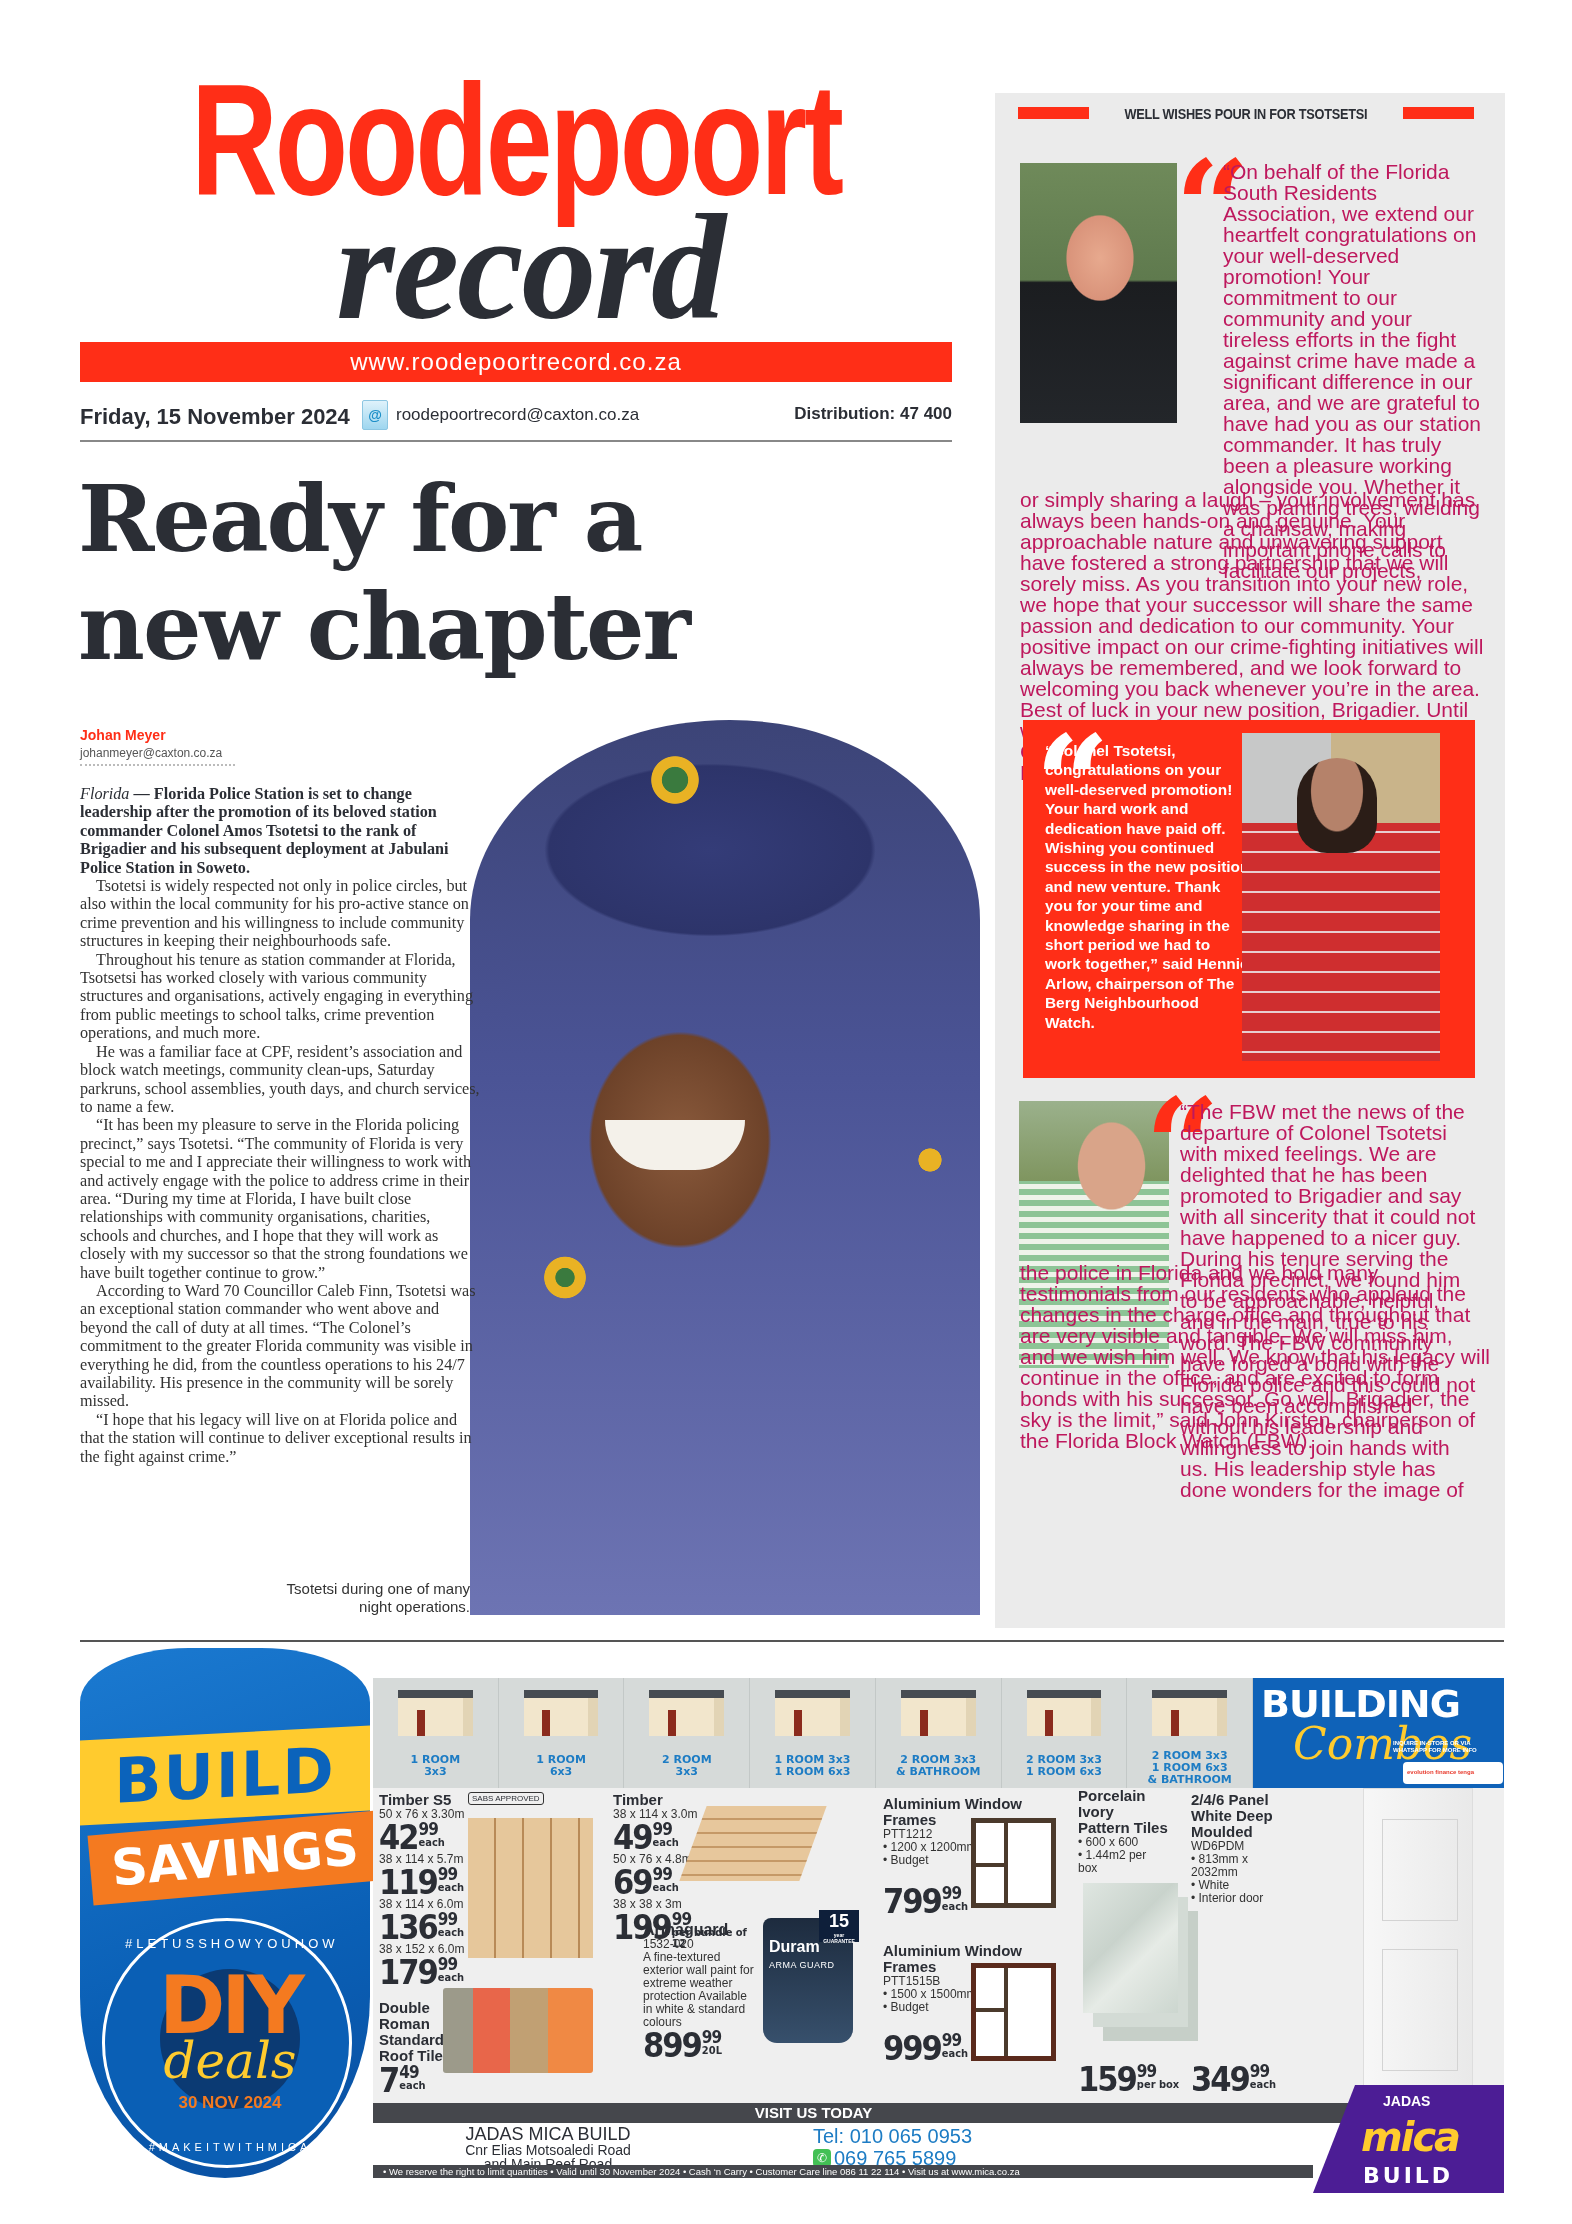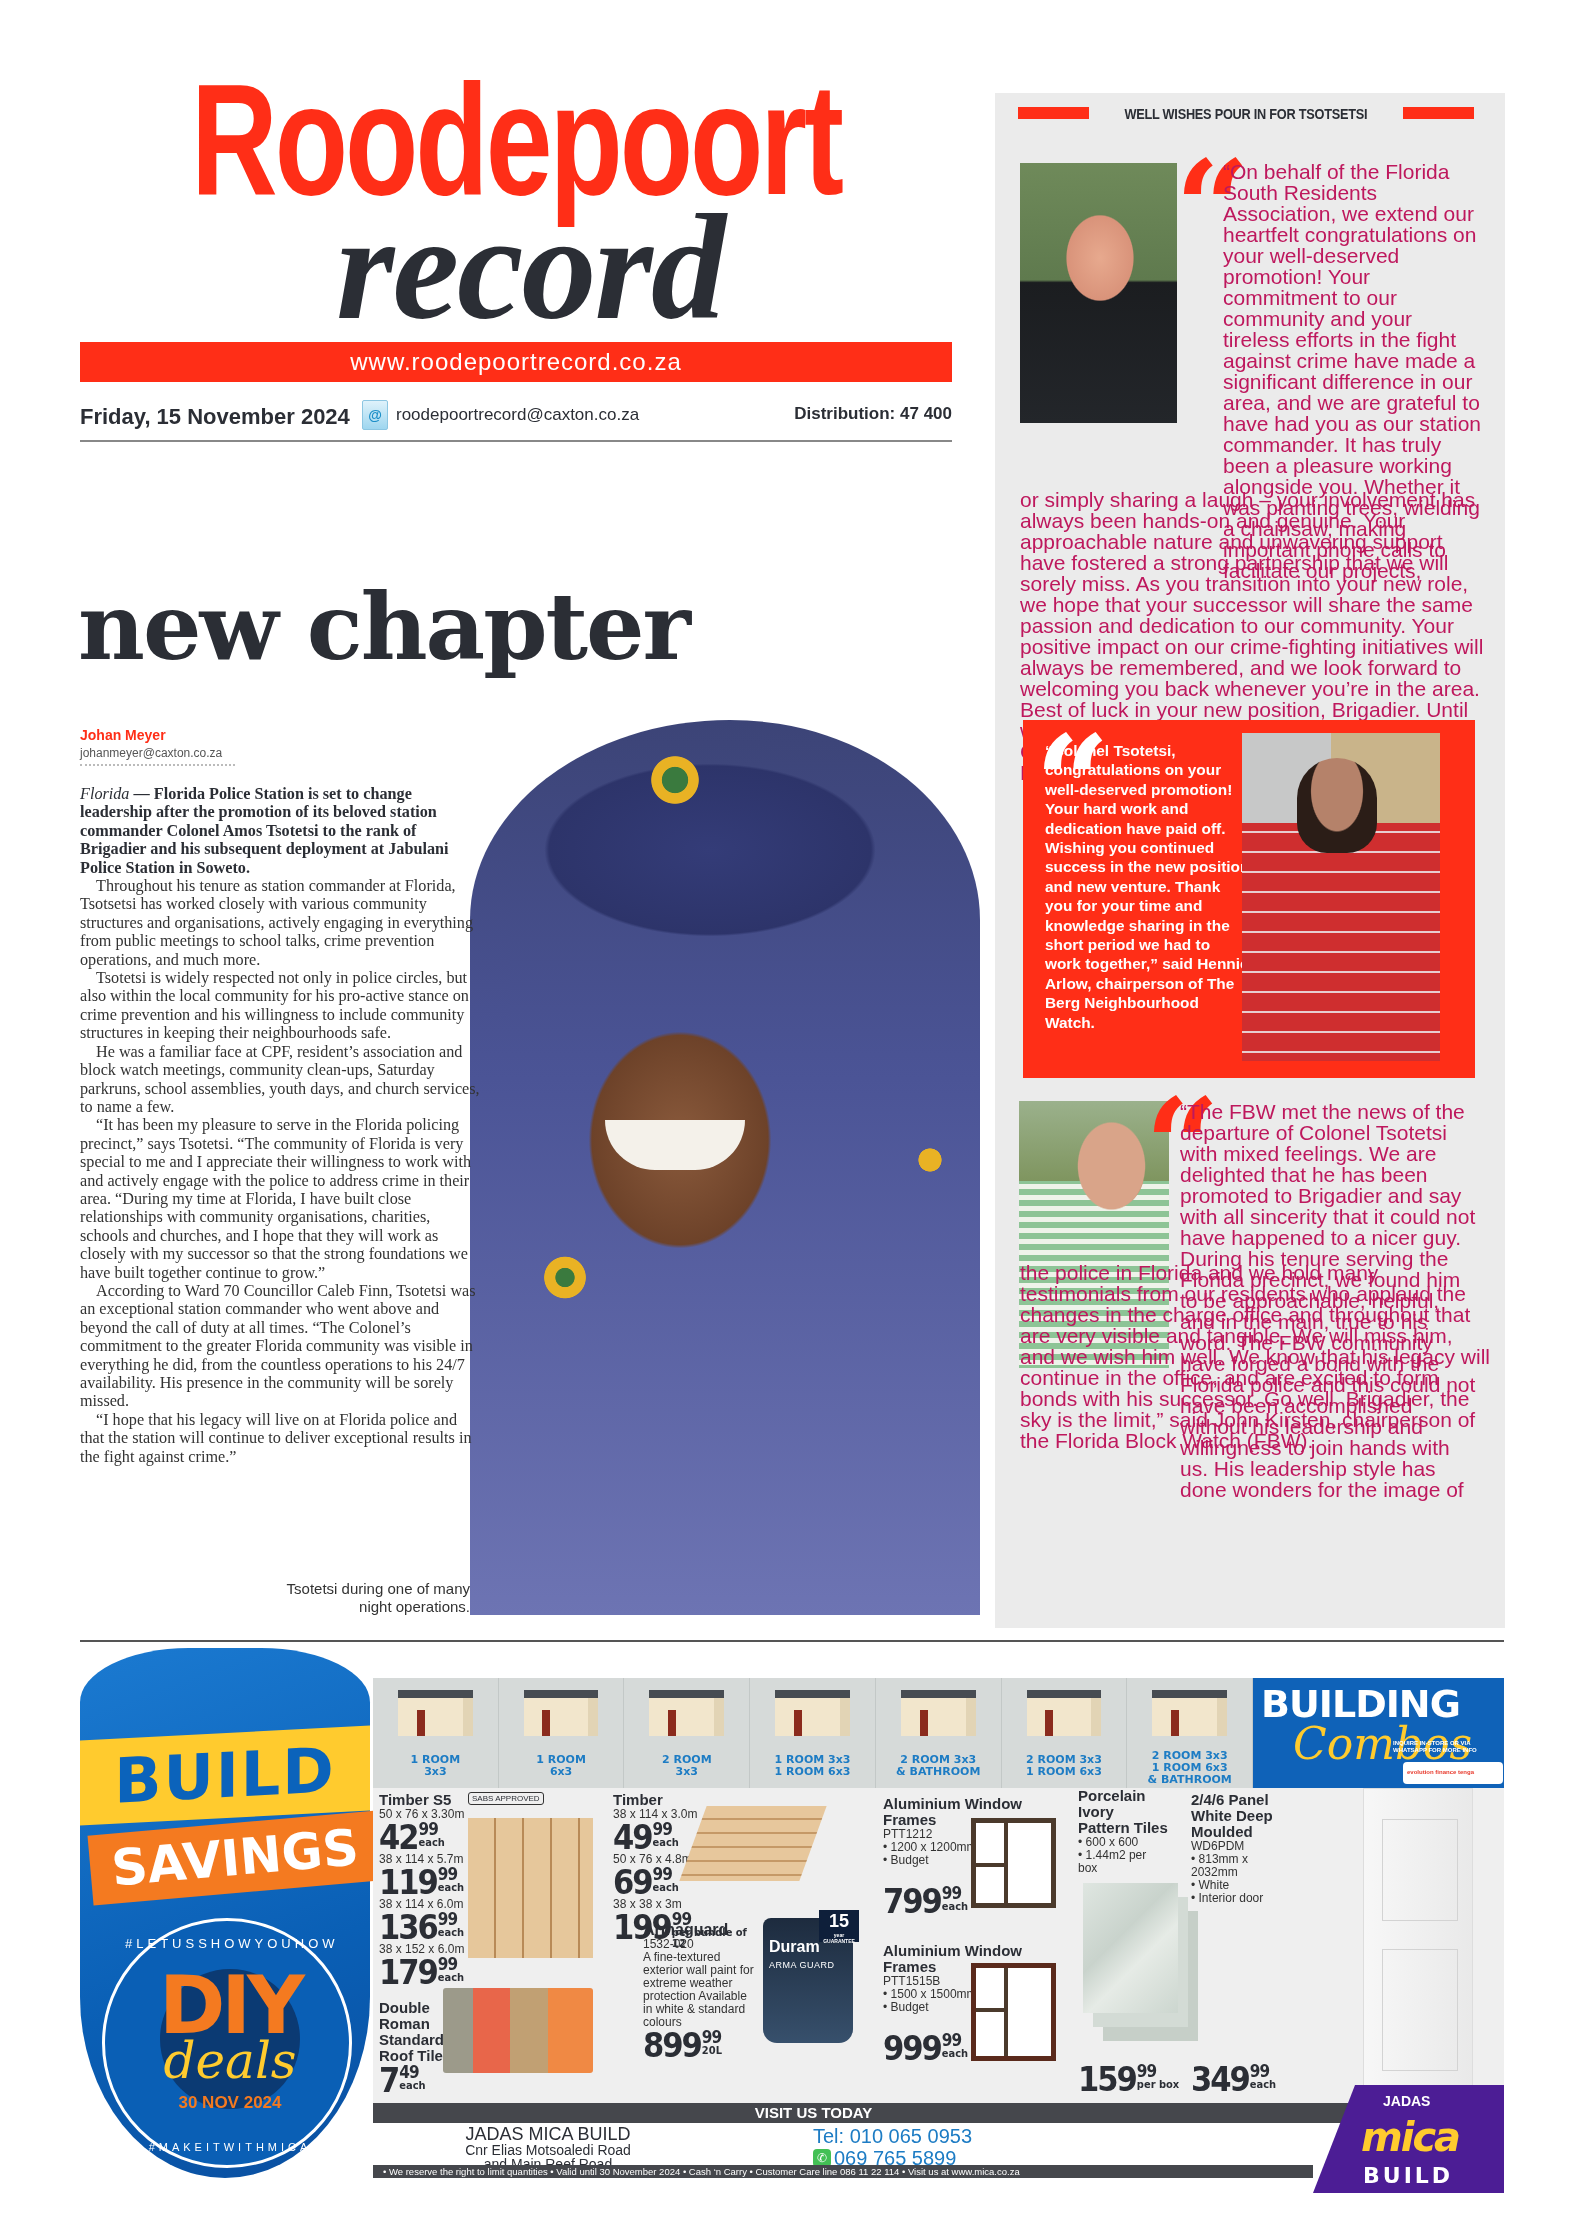--- a/index.html
+++ b/index.html
@@ -235,39 +235,39 @@
   <span class="meta-date">Friday, 15 November 2024</span>
   <span class="meta-email">
     <span class="env">@</span>
     <span>roodepoortrecord@caxton.co.za</span>
   </span>
   <span class="meta-dist">Distribution: 47 400</span>
 </div>
 <div class="rule-top"></div>
 
 <h1 class="headline">
-  <br>
+  <span>Ready for a</span><br>
   <span>new chapter</span>
 </h1>
 
 <div class="byline-name">Johan Meyer</div>
 <div class="byline-email">johanmeyer@caxton.co.za</div>
 <div class="byline-dots"></div>
 
 <div class="main-photo">
   <div class="cap-badge"></div>
   <div class="smile"></div>
   <div class="shoulder-badge"></div>
   <div class="chest-badge"></div>
 </div>
 
 <article class="article-body">
   <p class="lead"><i>Florida</i><span> — Florida Police Station is set to change leadership after the promotion of its beloved station commander Colonel Amos Tsotetsi to the rank of Brigadier and his subsequent deployment at Jabulani Police Station in Soweto.</span></p>
+  <p>Tsotetsi is widely respected not only in police circles, but also within the local community for his pro-active stance on crime prevention and his willingness to include community structures in keeping their neighbourhoods safe.</p>
   <p>Throughout his tenure as station commander at Florida, Tsotsetsi has worked closely with various community structures and organisations, actively engaging in everything from public meetings to school talks, crime prevention operations, and much more.</p>
-  <p>Tsotetsi is widely respected not only in police circles, but also within the local community for his pro-active stance on crime prevention and his willingness to include community structures in keeping their neighbourhoods safe.</p>
   <p>He was a familiar face at CPF, resident’s association and block watch meetings, community clean-ups, Saturday parkruns, school assemblies, youth days, and church services, to name a few.</p>
   <p>“It has been my pleasure to serve in the Florida policing precinct,” says Tsotetsi. “The community of Florida is very special to me and I appreciate their willingness to work with and actively engage with the police to address crime in their area. “During my time at Florida, I have built close relationships with community organisations, charities, schools and churches, and I hope that they will work as closely with my successor so that the strong foundations we have built together continue to grow.”</p>
   <p>According to Ward 70 Councillor Caleb Finn, Tsotetsi was an exceptional station commander who went above and beyond the call of duty at all times. “The Colonel’s commitment to the greater Florida community was visible in everything he did, from the countless operations to his 24/7 availability. His presence in the community will be sorely missed.</p>
   <p>“I hope that his legacy will live on at Florida police and that the station will continue to deliver exceptional results in the fight against crime.”</p>
 </article>
 
 <div class="photo-caption">Tsotetsi during one of many night operations.</div>
 
 <aside class="sidebar">
   <div class="sb-title-row">

